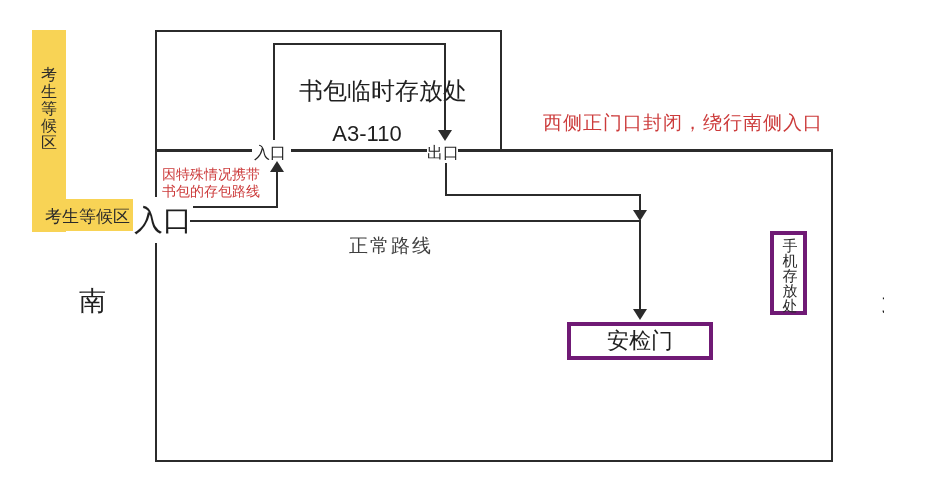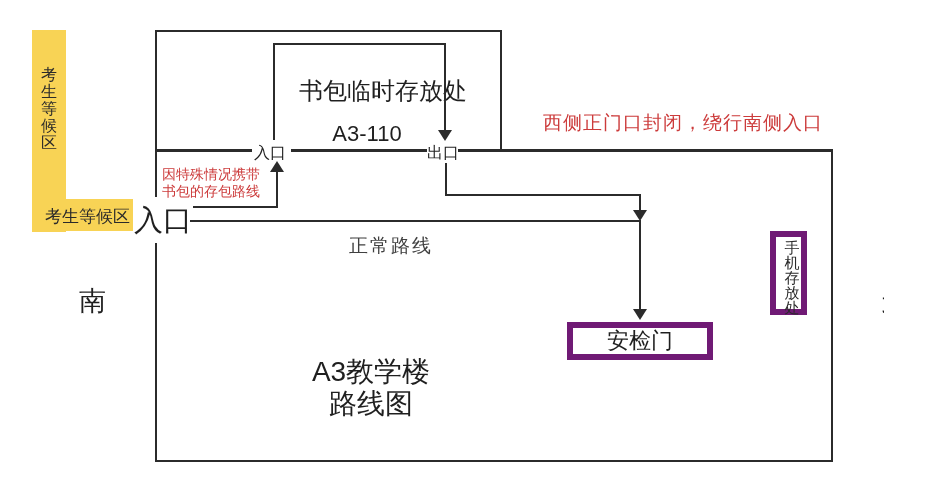--- a/index.html
+++ b/index.html
@@ -30,21 +30,21 @@
   .yellow { position: absolute; background: #f8d355; }
   .v-text {
     position: absolute;
     word-break: break-all;
     text-align: center;
     color: #2a2a2a;
   }
   .label { position: absolute; white-space: nowrap; }
   .red   { color: #cc3b3b; text-align: center; }
   .green { color: #404040; }
-  .boxed { position: absolute; border: 6px solid #701a75; background: #ffffff; }
+  .boxed { position: absolute; border: 4px solid #701a75; background: #ffffff; }
   .center-text { display: flex; align-items: center; justify-content: center; }
 </style>
 </head>
 <body>
 
 <div class="canvas">
 
   <div class="yellow" style="left:32px; top:30px; width:34px; height:202px;"></div>
   <div class="yellow" style="left:32px; top:199px; width:101px; height:32px;"></div>
   <div class="v-text" style="left:40px; top:66px; width:18px; font-size:16px; line-height:17px;">考生等候区</div>
@@ -100,18 +100,14 @@
   <div class="label green" style="left:349px; top:233px; font-size:19px; letter-spacing:2px;">正常路线</div>
 
   <div class="boxed center-text" style="left:567px; top:322px; width:146px; height:38px; font-size:22px;">
     <span>安检门</span>
   </div>
 
   <div class="boxed" style="left:770px; top:231px; width:37px; height:84px;">
     <div class="v-text" style="left:8px; top:3px; width:16px; font-size:15px; line-height:15px;">手机存放处</div>
   </div>
 
-  <div class="abs" style="left:271px; top:356px; width:200px; text-align:center; font-size:28px; line-height:32px;">
-    <div>A3教学楼</div>
-    <div>路线图</div>
-  </div>
 
 </div>
 
 </body></html>

